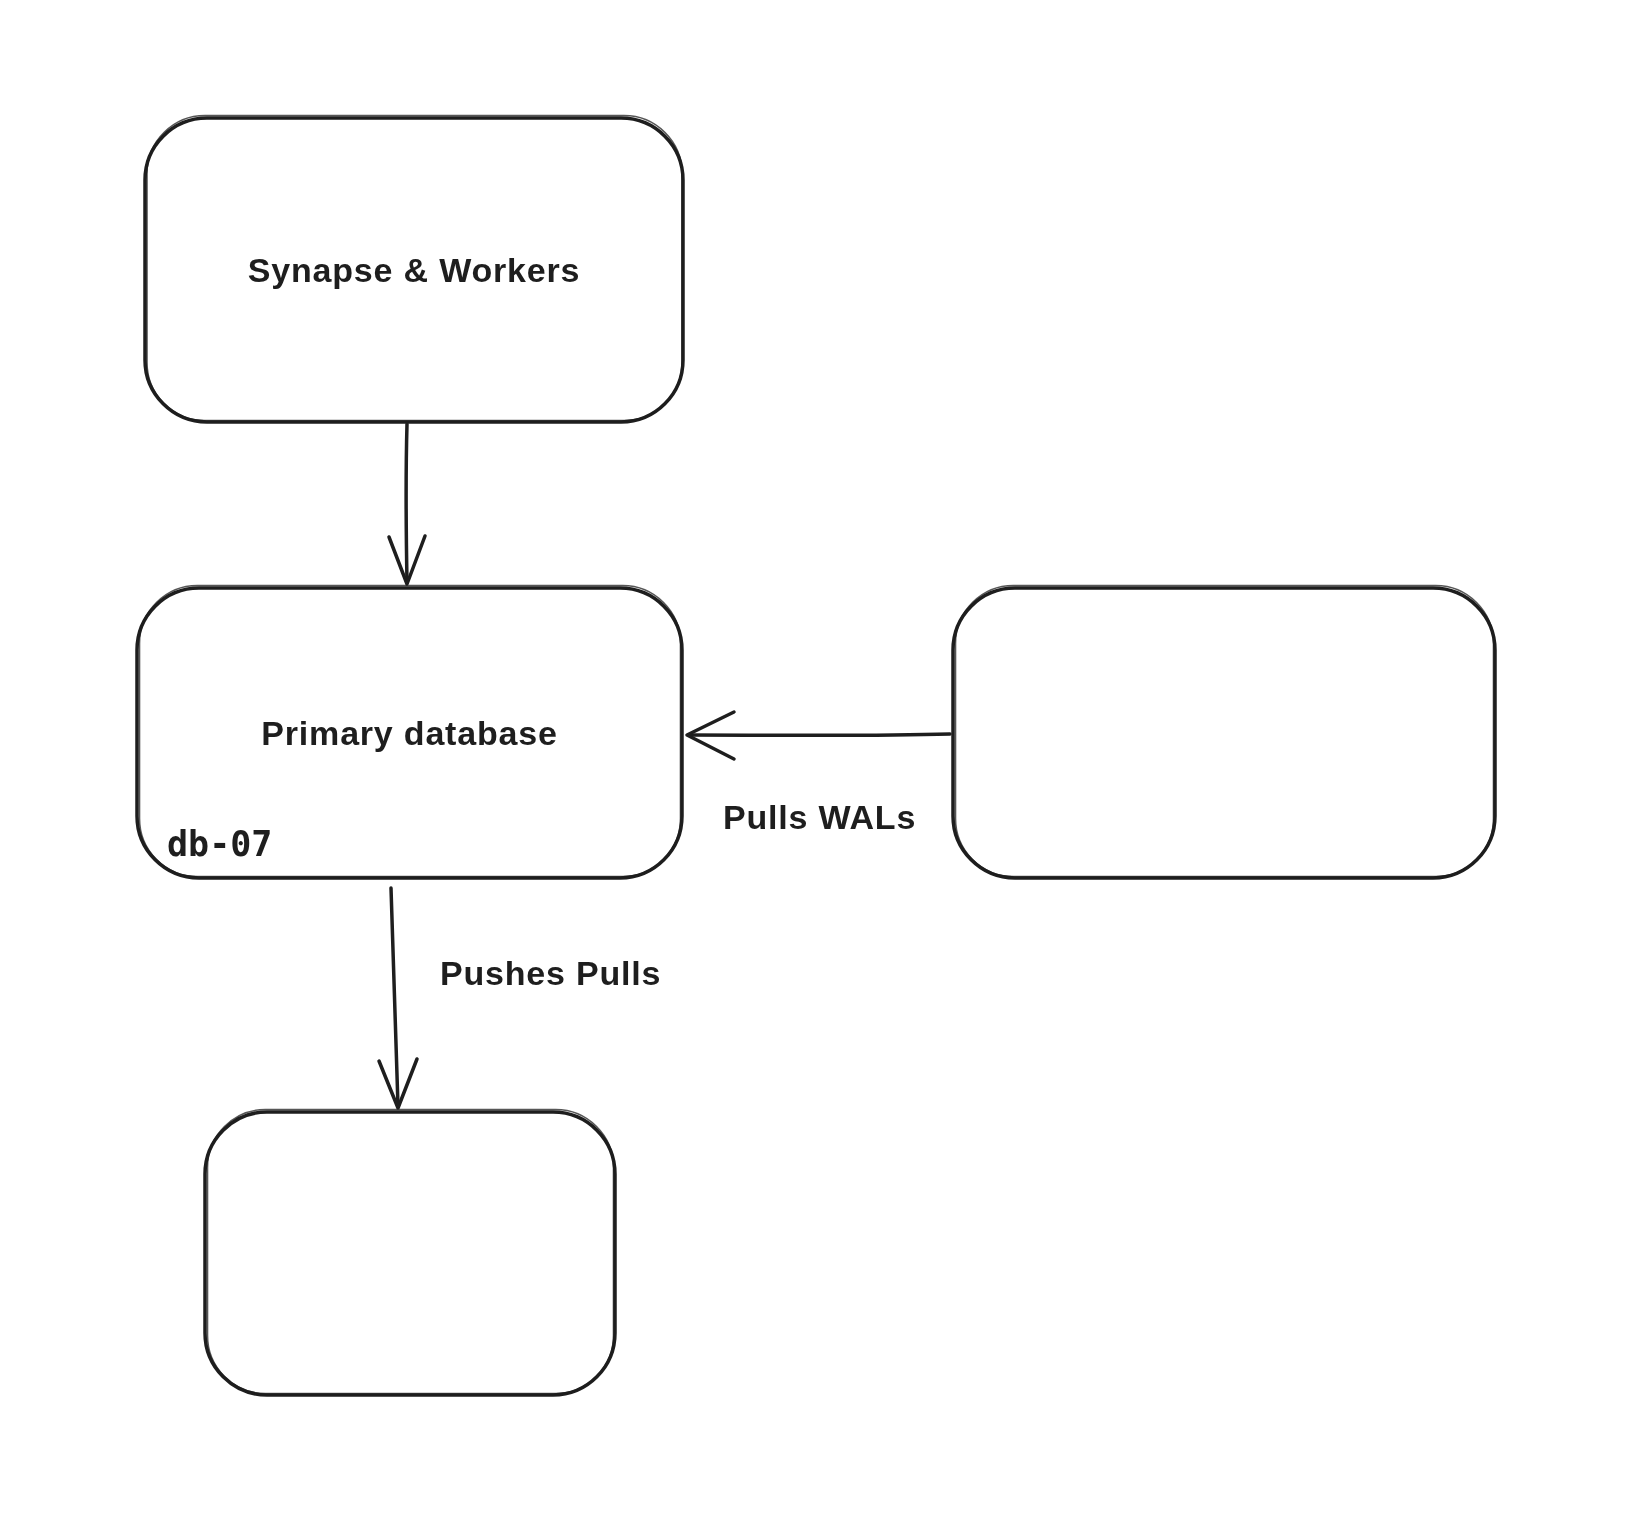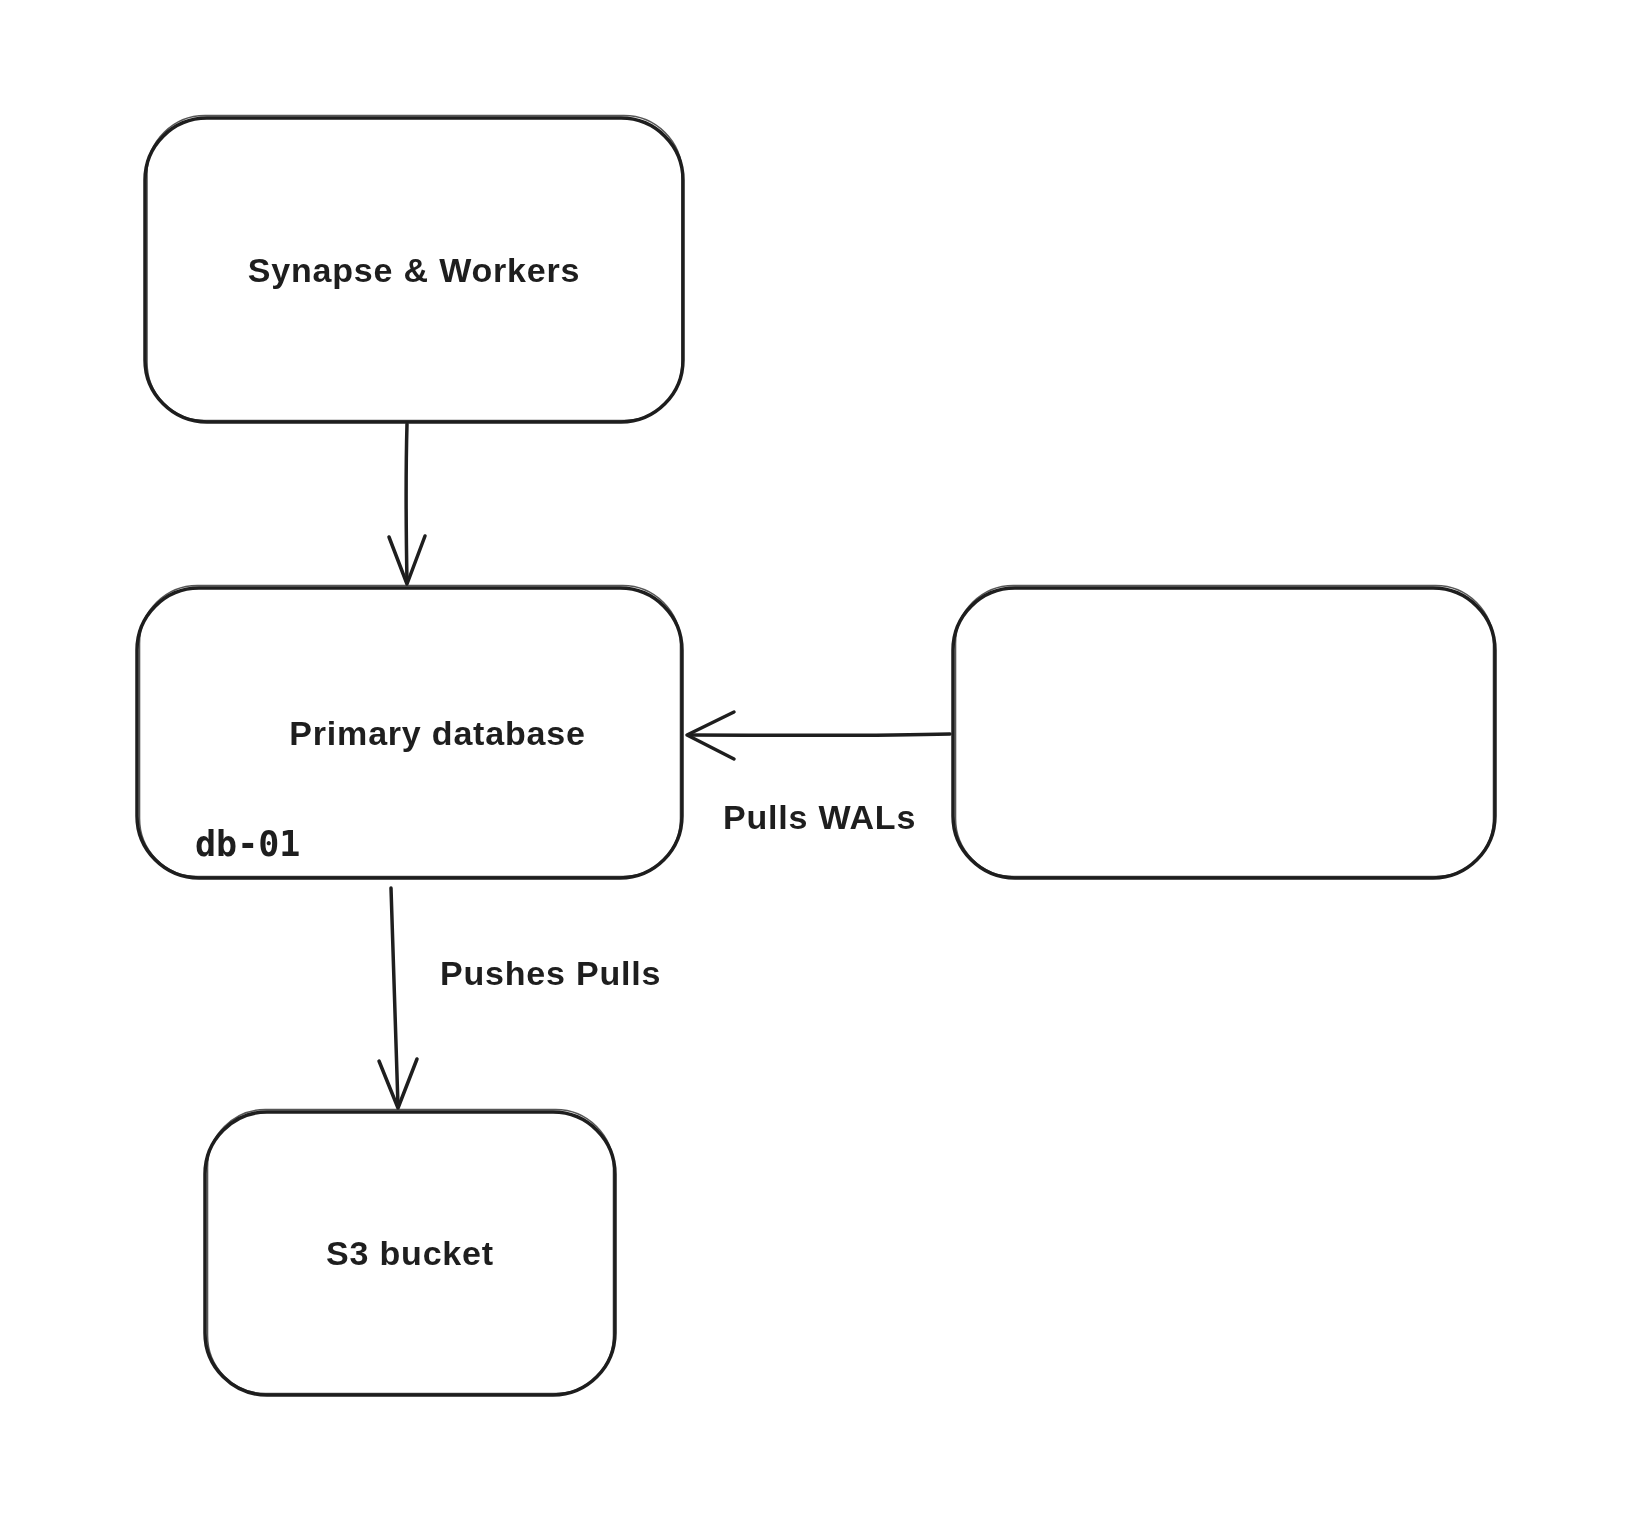--- a/index.html
+++ b/index.html
@@ -110,28 +110,25 @@
     <g>
       <path d="M391,888 C393,962 396,1032 398,1106"></path>
       <path d="M379,1061 L398,1108 L417,1059"></path>
     </g>
   </svg>
 
   <div class="node" style="left:145px; top:118px; width:538px; height:304px;">
     <span class="node-title">Synapse &amp; Workers</span>
   </div>
 
-  <div class="node" style="left:137px; top:588px; width:545px; height:290px;margin-left:28px;">
+  <div class="node" style="left:137px; top:588px; width:545px; height:290px;">
     <span class="node-title">Primary database</span>
-    <span class="node-tag">db-01</span>
+    <span class="node-tag">db-07</span>
   </div>
 
 
-  <div class="node" style="left:205px; top:1112px; width:410px; height:283px;">
-    <span class="node-title">S3 bucket</span>
-  </div>
 
 
   <div class="edge-label" style="left:723px; top:798px;">Pulls WALs</div>
 
   <div class="edge-label" style="left:440px; top:954px;">Pushes Pulls</div>
 
 </div>
 
 </body></html>

